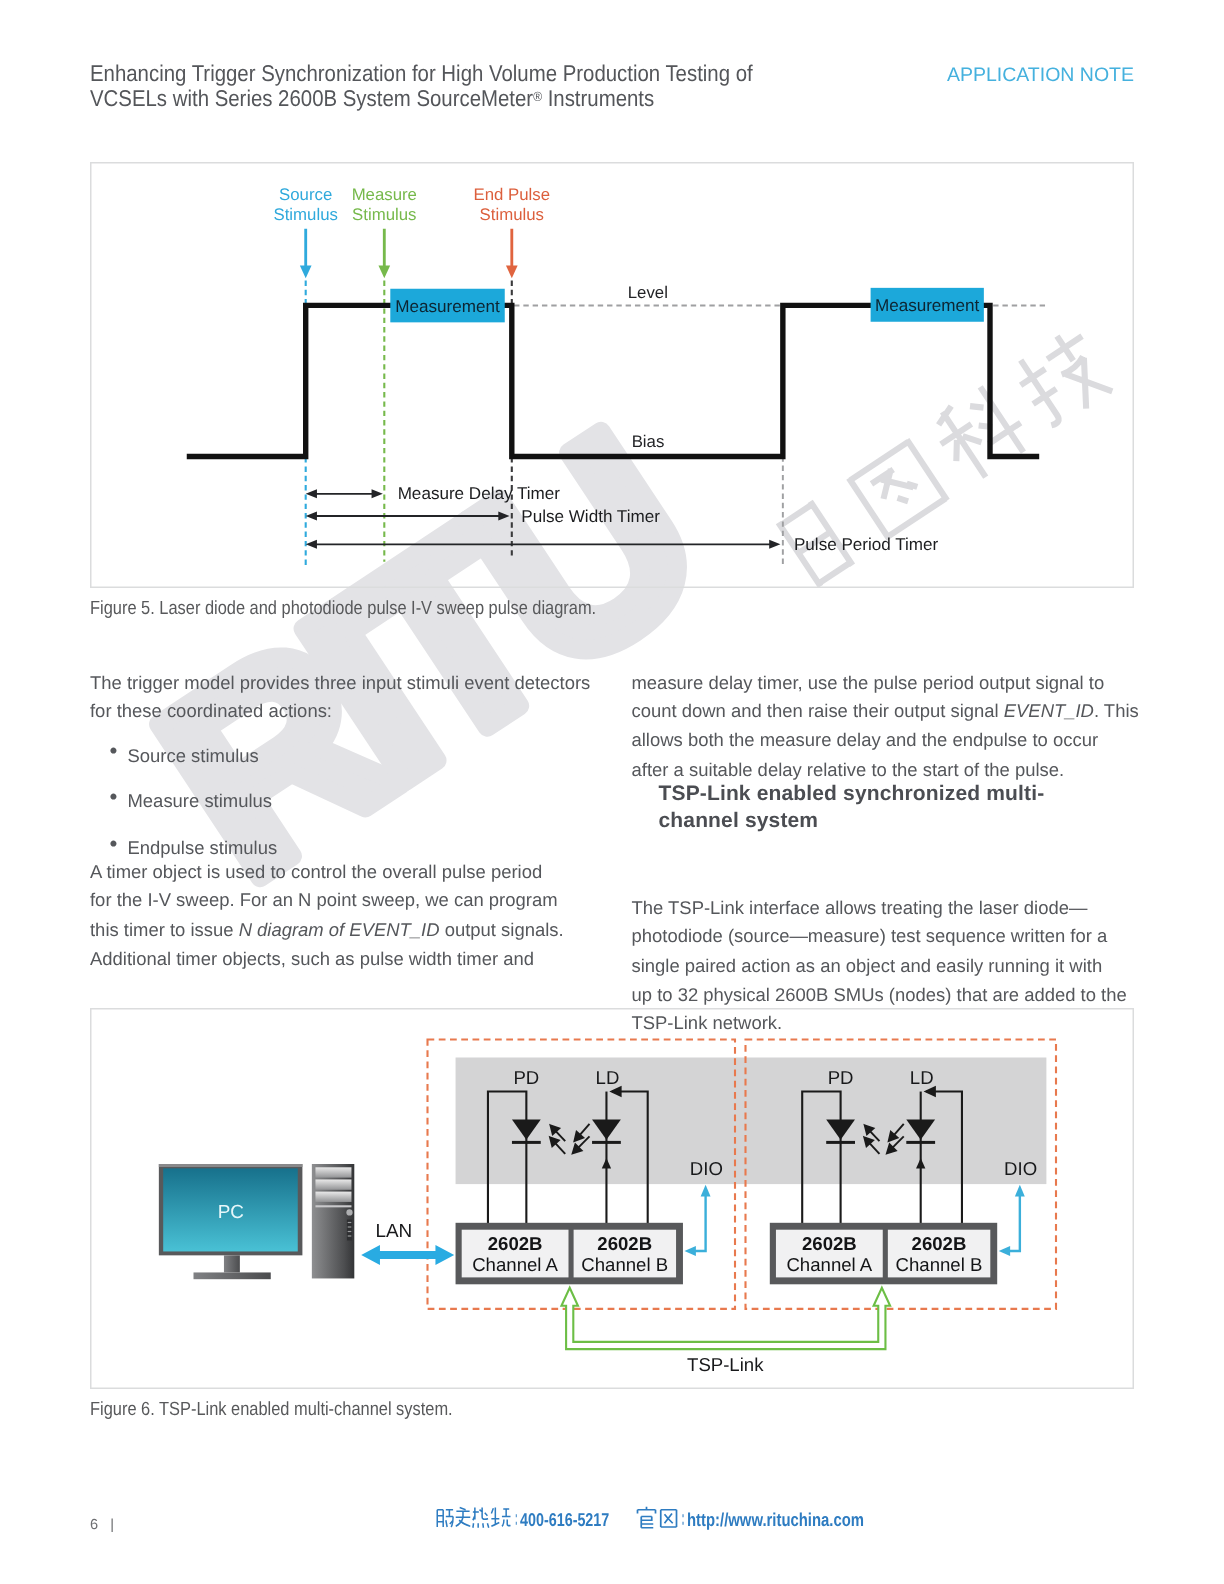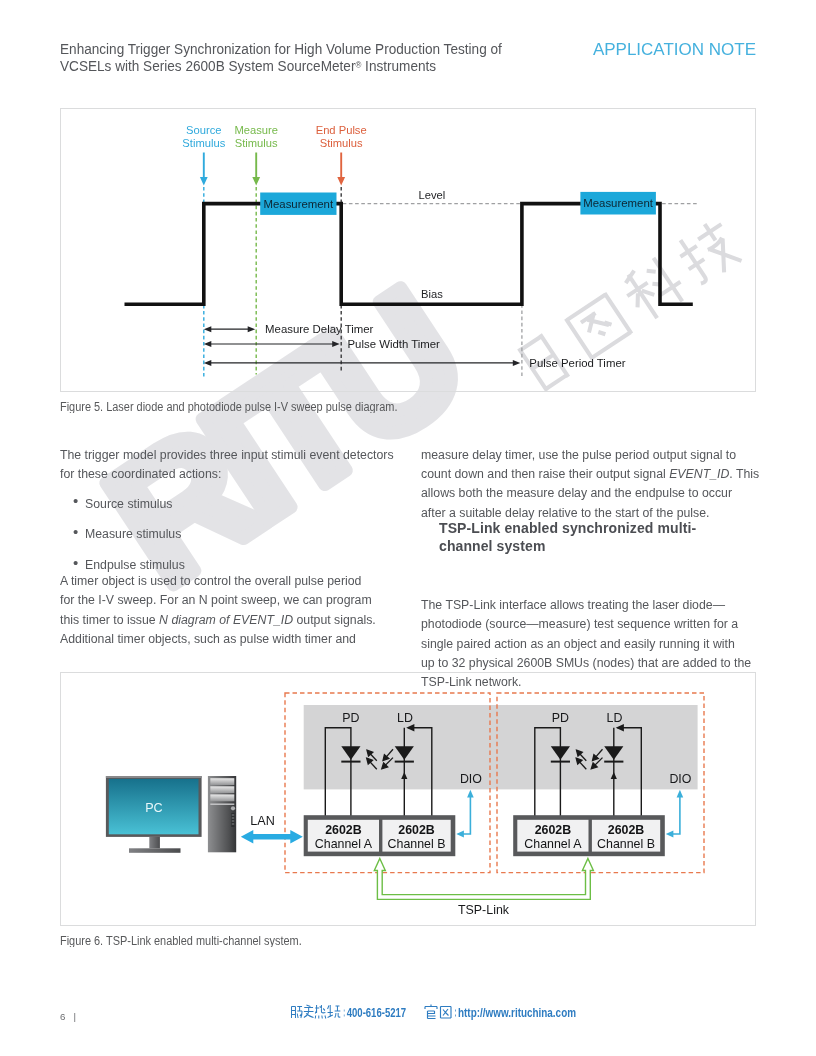--- a/index.html
+++ b/index.html
@@ -3,21 +3,21 @@
 <meta charset="utf-8">
 <style>
 html,body{margin:0;padding:0;}
 body{width:816px;height:1056px;position:relative;background:#ffffff;overflow:hidden;
   font-family:"Liberation Sans",sans-serif;}
 .abs{position:absolute;}
 #page{position:absolute;left:0;top:0;width:816px;height:1056px;background:#fff;overflow:hidden;}
 #wm{position:absolute;left:0;top:0;width:816px;height:1056px;z-index:0;pointer-events:none;}
 #content{position:absolute;left:0;top:0;width:728px;height:1056px;z-index:1;}
 .hdr{color:#54565A;font-size:13.6px;line-height:13.8px;letter-spacing:0;transform:scaleY(1.115);transform-origin:0 0;}
-.appnote{color:#45B1DE;font-size:17px;letter-spacing:0;line-height:12.4px;}
+.appnote{color:#45B1DE;font-size:13px;letter-spacing:0;line-height:12.4px;}
 .cap{color:#58595B;font-size:10.95px;line-height:13px;transform:scaleY(1.16);transform-origin:0 0;}
 .body-t{color:#55575B;font-size:12.3px;line-height:19.35px;letter-spacing:0;margin-top:16px;}
 .h2{color:#4B4D52;font-size:14px;line-height:17.4px;font-weight:bold;letter-spacing:0.1px;}
 .figbox{position:absolute;border:1px solid #DBDCDD;background:transparent;}
 </style>
 </head>
 <body>
 <div id="page">
   <div id="wm">
     <svg width="816" height="1056" viewBox="0 0 816 1056" font-family="Liberation Sans, sans-serif">

